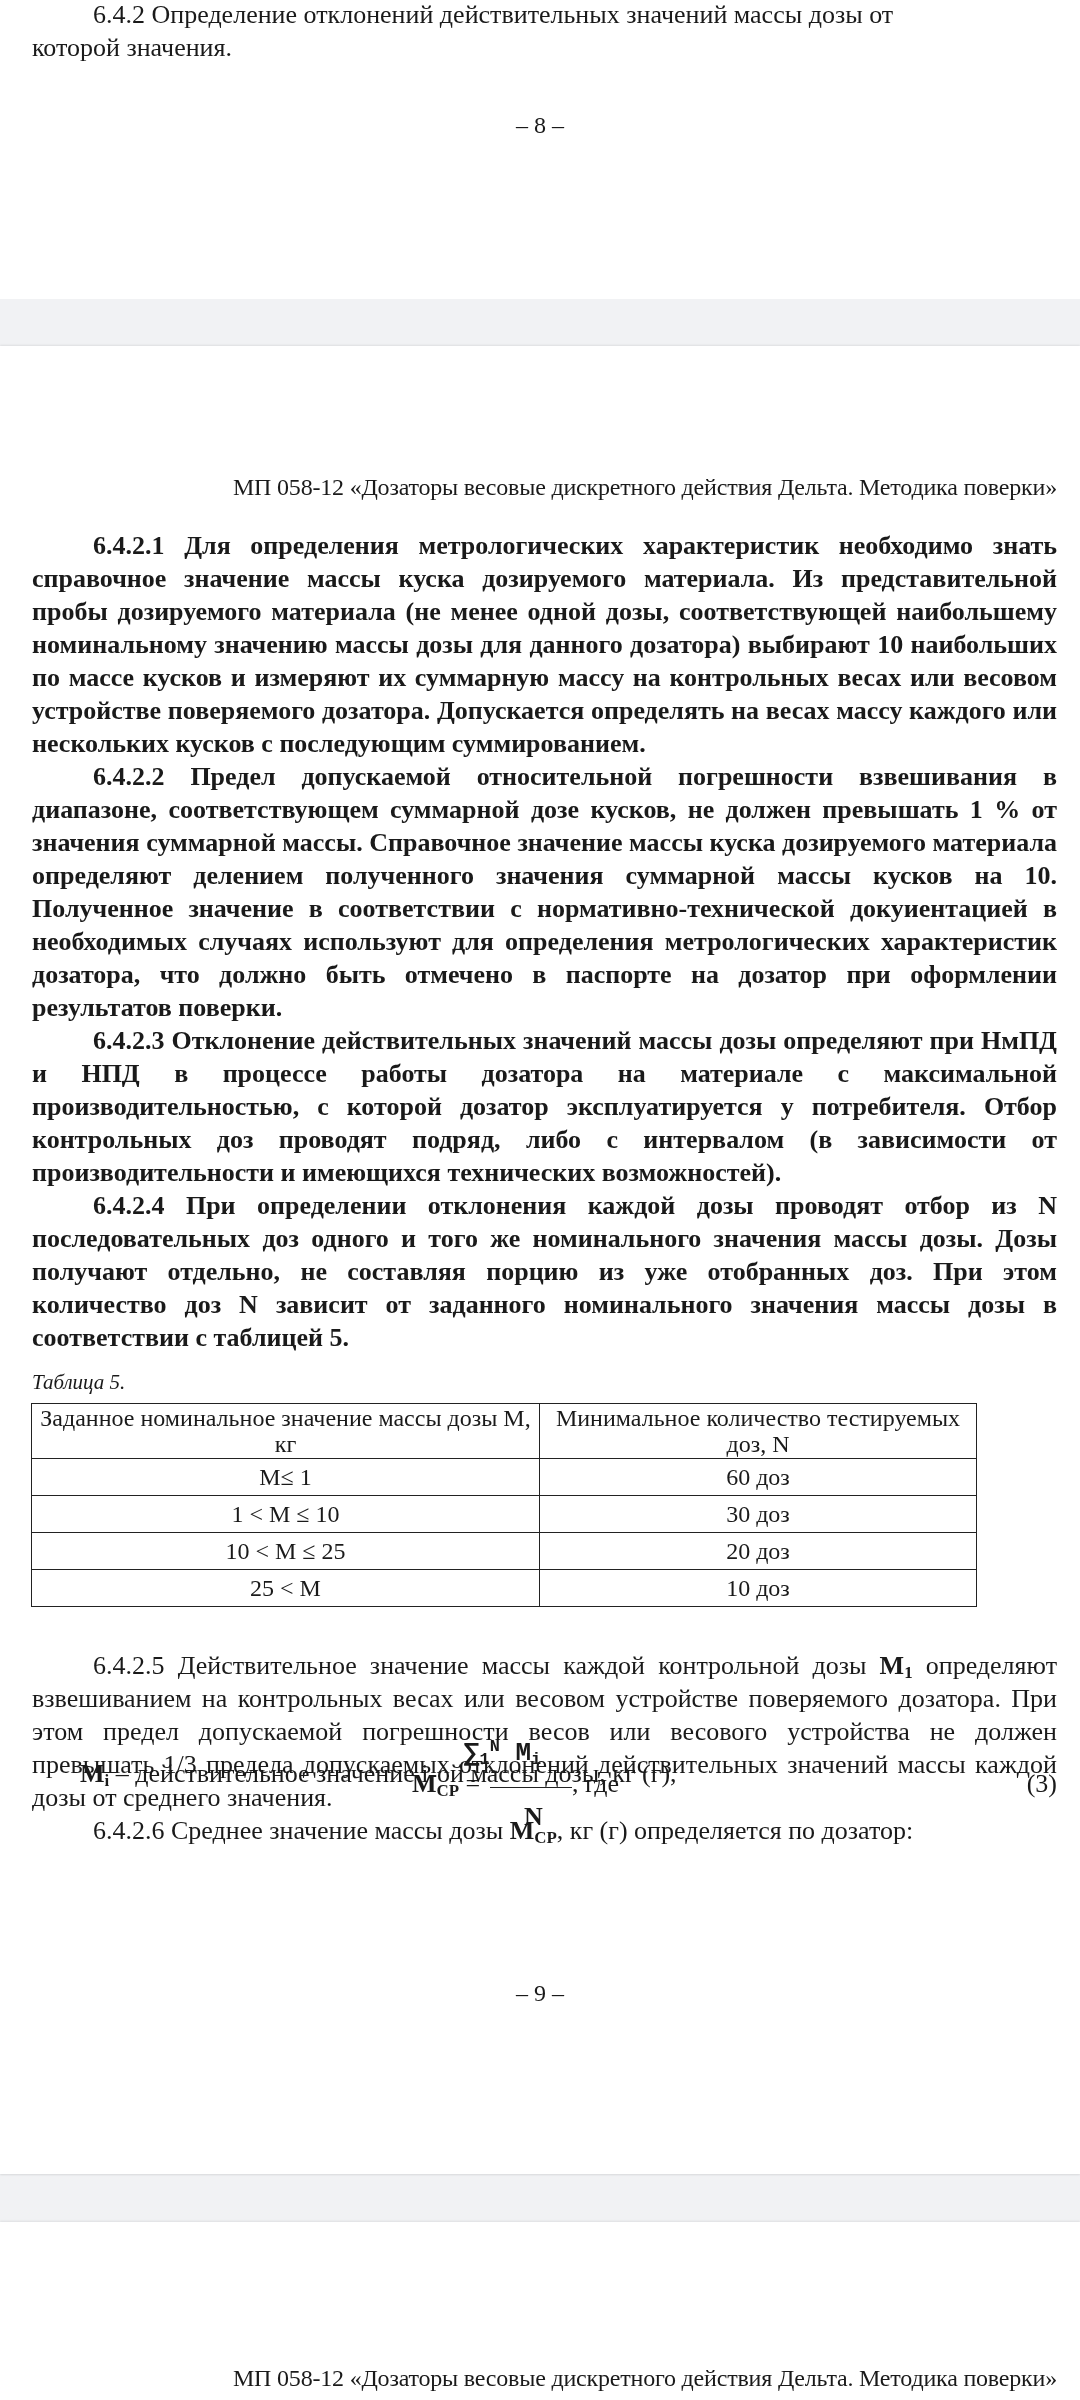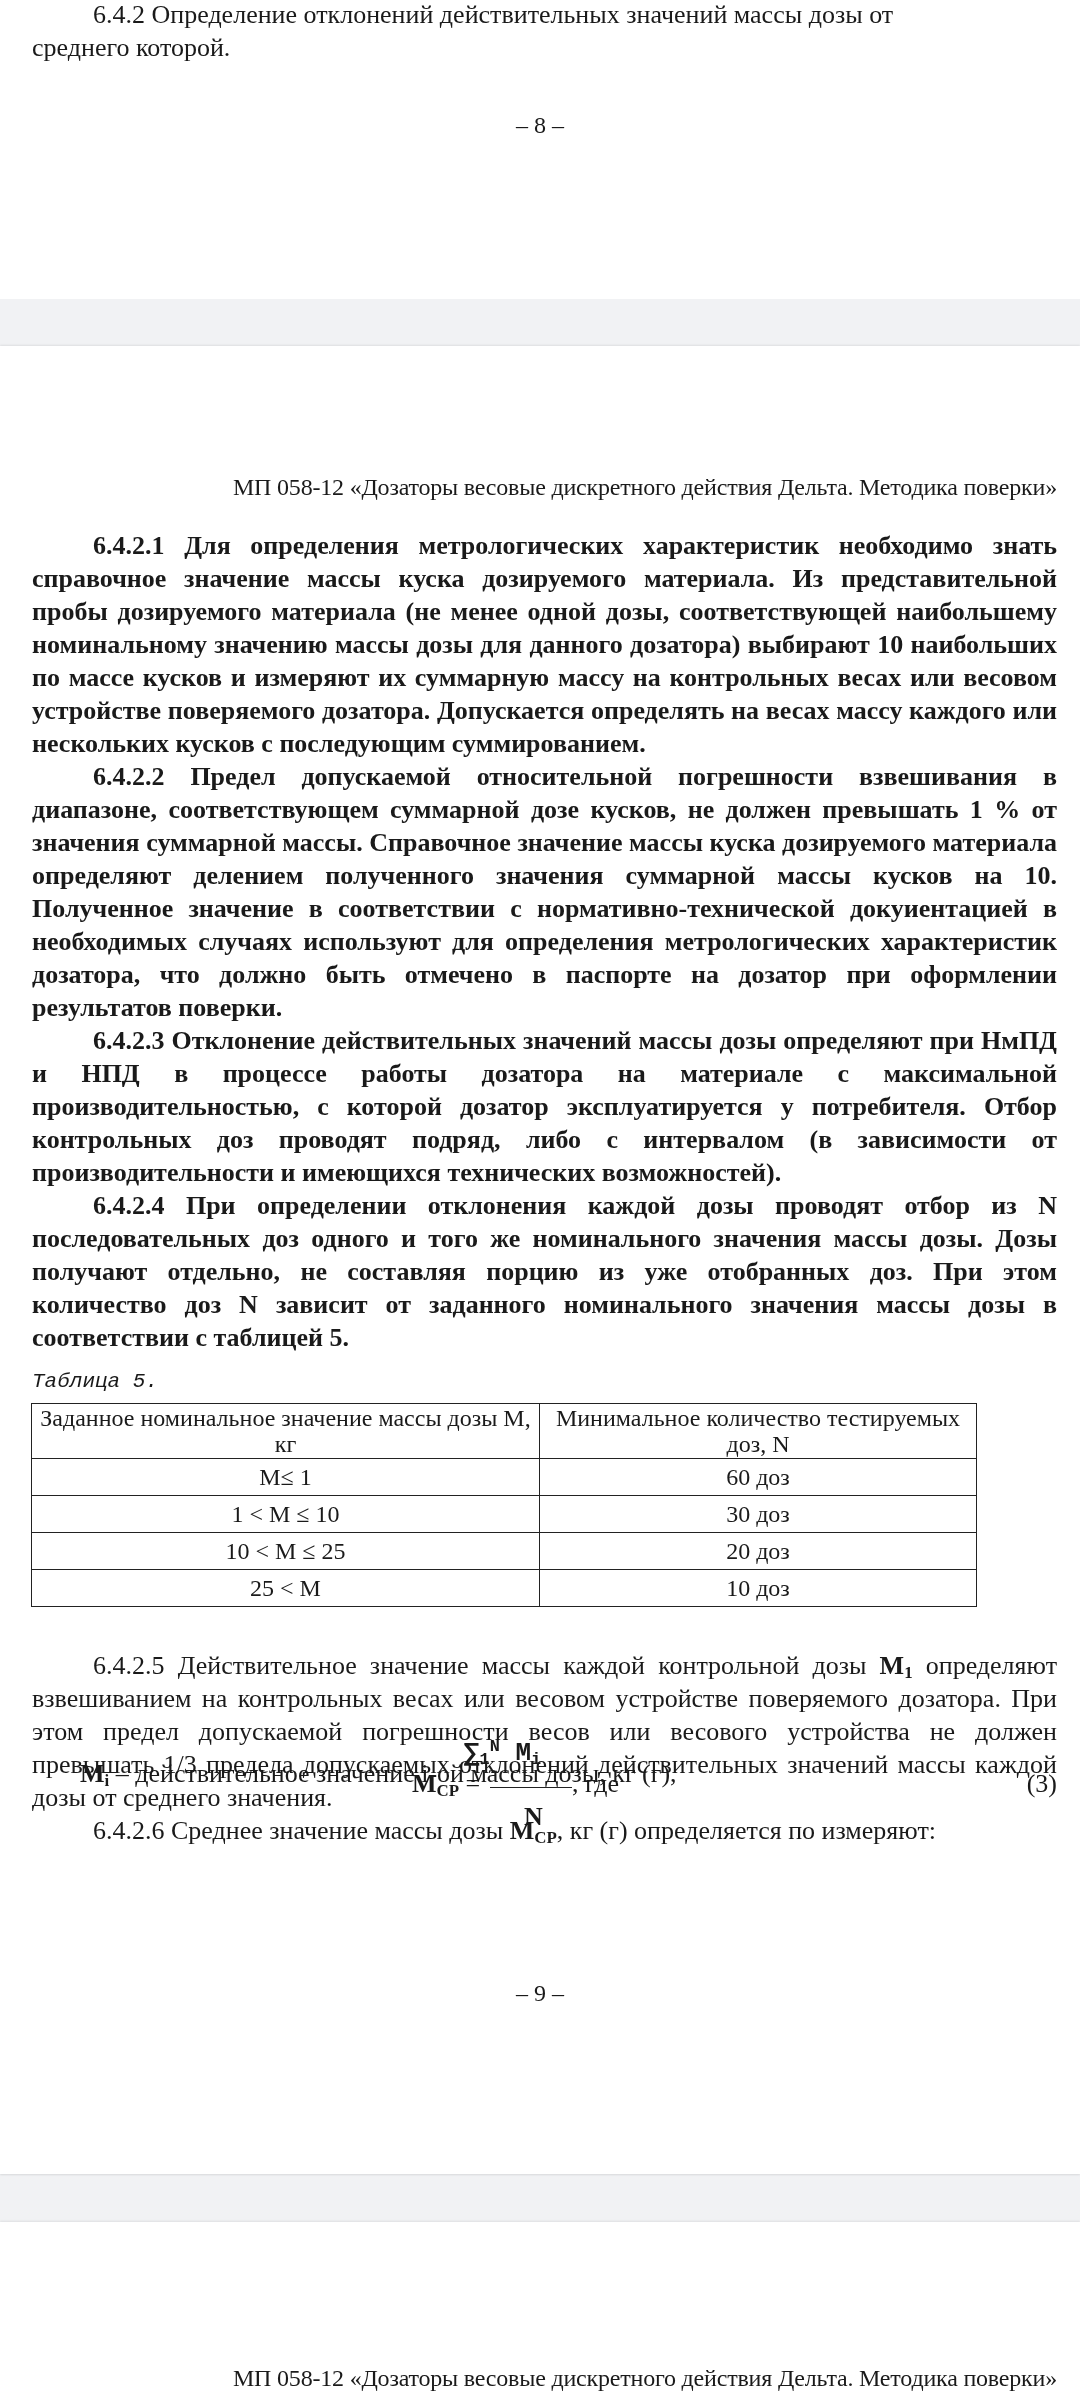--- a/index.html
+++ b/index.html
@@ -9,41 +9,41 @@
   .page.p8 { top:-40px; height:339px; }
   .page.p9 { top:346px; height:1828px; box-shadow:0 -1px 2px rgba(0,0,0,0.08), 0 1px 2px rgba(0,0,0,0.1); }
   .page.p10 { top:2222px; height:200px; box-shadow:0 -1px 2px rgba(0,0,0,0.08); }
   .txt { position:absolute; left:32px; width:1025px; font-size:26px; line-height:33px; text-align:justify; }
   .para { text-indent:61px; margin:0; }
   .running { position:absolute; right:23px; font-size:24px; white-space:nowrap; letter-spacing:-0.2px;margin-top:20px; }
   .pagenum { position:absolute; left:0; width:1080px; text-align:center; font-size:24px; }
   b.sym { font-weight:bold; }
   sub { font-size:65%; vertical-align:-4px; line-height:0; }
   sup { font-size:65%; vertical-align:9px; line-height:0; }
-  .caption { position:absolute; left:32px; top:1024px; font-style:italic; font-size:21px;font-family:Liberation Mono, monospace; }
+  .caption { position:absolute; left:32px; top:1024px; font-style:italic; font-size:21px; }
   table.t5 { position:absolute; left:31px; top:1057px; width:946px; border-collapse:collapse; font-size:24px; }
   table.t5 td { border:1.5px solid #222; text-align:center; padding:0; line-height:28px; height:36px; }
   table.t5 td.h { height:54px; line-height:26px; }
   table.t5 td.c1 { width:507px; }
   .formula { position:absolute; top:1386px; left:0; width:1080px; height:100px; font-size:26px; }
   .formula .num { position:absolute; top:6px; left:464px; font-weight:bold; white-space:nowrap;font-family:Liberation Mono, monospace; }
   .formula .lhs { position:absolute; top:37px; left:412px; font-weight:bold; white-space:nowrap; }
   .formula .bar { position:absolute; top:55px; left:490px; width:82px; height:0; border-top:1.6px solid #222; }
   .formula .tail { position:absolute; top:37px; left:572px; white-space:nowrap; }
   .formula .den { position:absolute; top:70px; left:524px; font-weight:bold; }
   .formula .eqno { position:absolute; top:37px; right:23px; }
   .def { position:absolute; left:80px; top:1413px; font-size:26px; white-space:nowrap; }
 </style>
 </head>
 <body>
 
 <div class="page p8">
   <div class="txt" style="top:38px;">
     <p class="para" style="margin:0;">6.4.2 Определение отклонений действительных значений массы дозы от</p>
-    <div>среднего которой.</div>
+    <div>которой значения.</div>
   </div>
   <div class="pagenum" style="top:152px;">– 8 –</div>
 </div>
 
 <div class="page p9">
   <div class="running" style="top:108px;">МП 058-12 «Дозаторы весовые дискретного действия Дельта. Методика поверки»</div>
 
   <div class="txt" style="top:183px;font-weight:bold;">
     <p class="para">6.4.2.1 Для определения метрологических характеристик необходимо знать справочное значение массы куска дозируемого материала. Из представительной пробы дозируемого материала (не менее одной дозы, соответствующей наибольшему номинальному значению массы дозы для данного дозатора) выбирают 10 наибольших по массе кусков и измеряют их суммарную массу на контрольных весах или весовом устройстве поверяемого дозатора. Допускается определять на весах массу каждого или нескольких кусков с последующим суммированием.</p>
     <p class="para">6.4.2.2 Предел допускаемой относительной погрешности взвешивания в диапазоне, соответствующем суммарной дозе кусков, не должен превышать 1 % от значения суммарной массы. Справочное значение массы куска дозируемого материала определяют делением полученного значения суммарной массы кусков на 10. Полученное значение в соответствии с нормативно-технической докуиентацией в необходимых случаях используют для определения метрологических характеристик дозатора, что должно быть отмечено в паспорте на дозатор при оформлении результатов поверки.</p>
@@ -72,21 +72,21 @@
     </tr>
     <tr>
       <td class="c1">25 &lt; M</td>
       <td>10 доз</td>
     </tr>
   </tbody>
     </table>
 
   <div class="txt" style="top:1255px;margin-top:48px;">
     <p class="para"><span>6.4.2.5 Действительное значение массы каждой контрольной дозы </span><b class="sym"><span>M</span><sub>1</sub></b><span> определяют взвешиванием на контрольных весах или весовом устройстве поверяемого дозатора. При этом предел допускаемой погрешности весов или весового устройства не должен превышать 1/3 предела допускаемых отклонений действительных значений массы каждой дозы от среднего значения.</span></p>
-    <p class="para"><span>6.4.2.6 Среднее значение массы дозы </span><b class="sym"><span>M</span><sub>CP</sub></b><span>, кг (г) определяется по измеряют:</span></p>
+    <p class="para"><span>6.4.2.6 Среднее значение массы дозы </span><b class="sym"><span>M</span><sub>CP</sub></b><span>, кг (г) определяется по дозатор:</span></p>
   </div>
 
   <div class="formula">
     <div class="num"><span>∑</span><sub>1</sub><sup>N</sup><span> M</span><sub>i</sub></div>
     <div class="lhs"><span>M</span><sub>CP</sub><span style="font-weight:normal"> =</span></div>
     <div class="bar"></div>
     <div class="tail">, где</div>
     <div class="den">N</div>
     <div class="eqno">(3)</div>
   </div>

